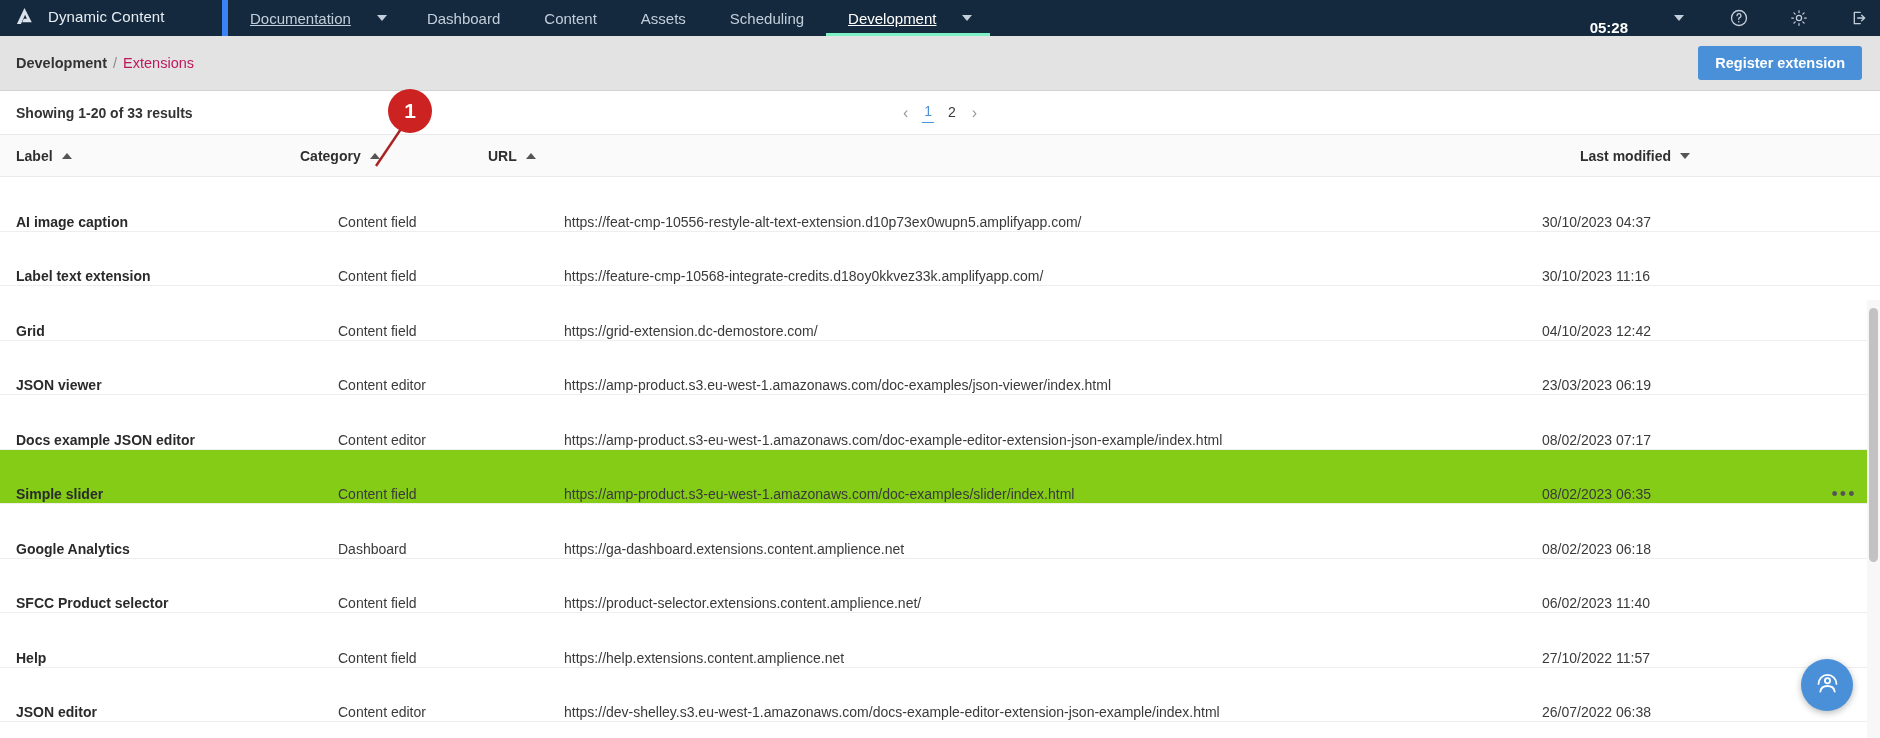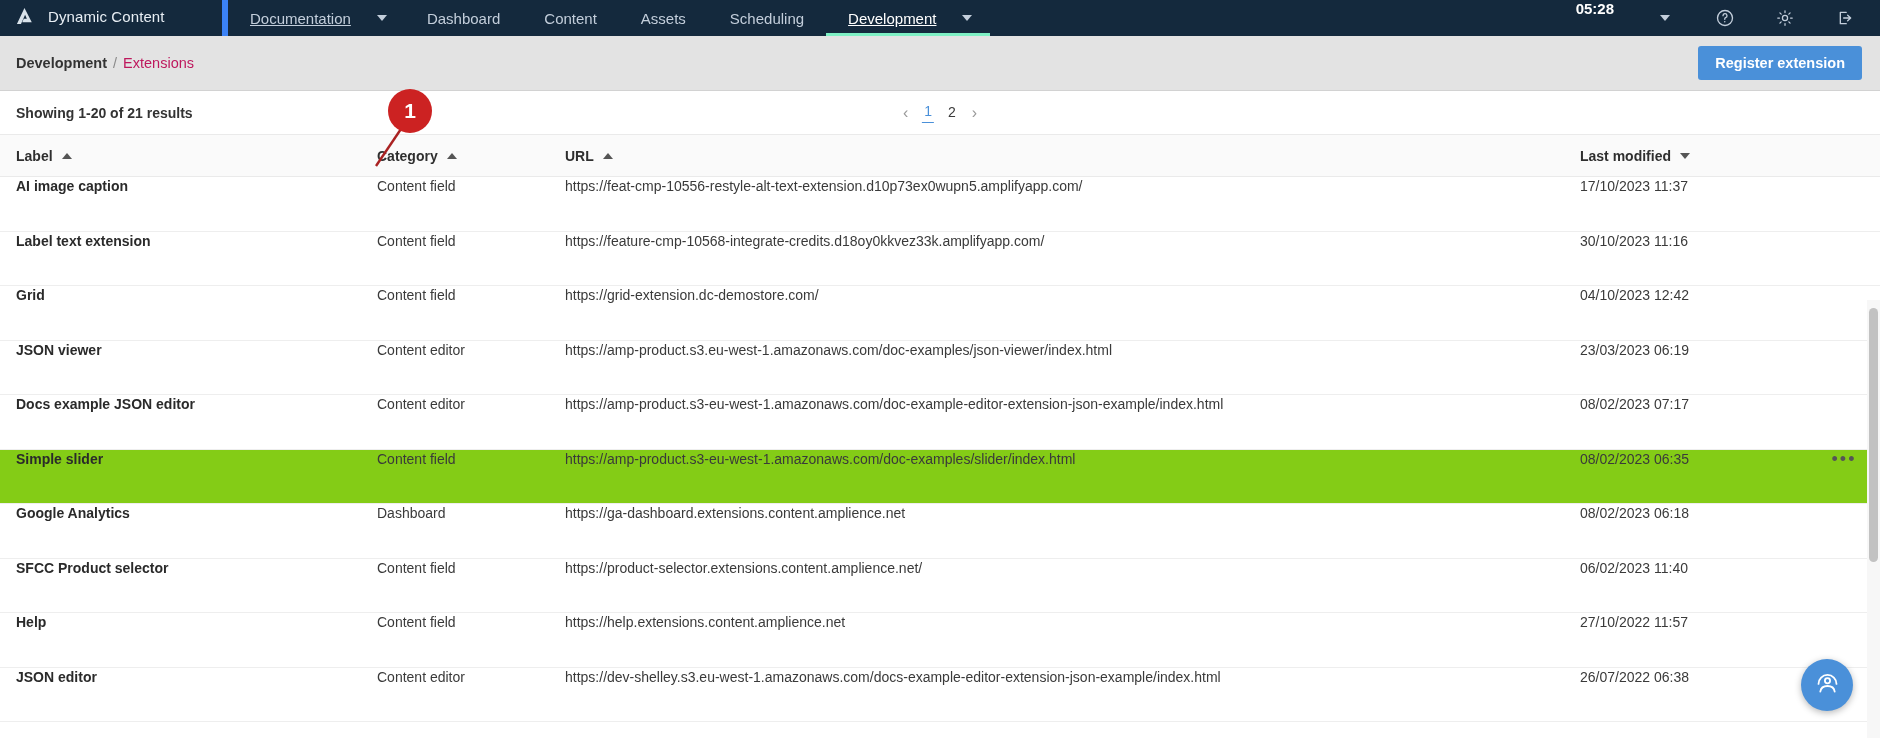--- a/index.html
+++ b/index.html
@@ -46,22 +46,21 @@
   }
   .caret {
     width: 0; height: 0;
     border-left: 5px solid transparent;
     border-right: 5px solid transparent;
     border-top: 6px solid #c3cedb;
   }
 
   .nav-right {
     margin-left: auto;
-    display: flex; align-items: flex-start; gap: 18px;
-    padding-right: 14px;
+    display: flex; align-items: flex-end; gap: 18px;
   }
   .clock { color: #ffffff; font-size: 15px; font-weight: bold; padding: 0 12px; }
   .nav-icon-btn {
     width: 42px; height: 36px;
     display: flex; align-items: center; justify-content: center;
     cursor: pointer;
   }
   .nav-icon-btn svg { display: block; }
 
   
@@ -119,26 +118,27 @@
   .table-wrap { position: relative; background: #fff; }
   .thead {
     height: 43px;
     background: #fafafa;
     border-top: 1px solid #eaeaea;
     border-bottom: 1px solid #eaeaea;
     display: flex; align-items: center;
   }
   .row {
     height: 54.5px;
-    display: flex; align-items: flex-start;
+    display: flex; align-items: flex-end;
     border-bottom: 1px solid #eeeeee;
     background: #ffffff;
+    gap: 38px;
   }
   .row.hovered { background: #84cc16; }
-  .c-label  { width: 377px; padding-left: 16px; }
+  .c-label  { width: 300px; padding-left: 16px; }
   .c-cat    { width: 188px; }
   .c-url    { flex: 1 1 auto; }
   .c-date   { width: 228px; }
   .c-menu   { width: 72px; display: flex; justify-content: center; }
 
   .th {
     font-size: 14px; color: #2f2f2f; font-weight: bold;
     display: flex; align-items: center; gap: 9px;
     cursor: pointer;
   }
@@ -268,21 +268,21 @@
 </div>
 
 <div class="crumbbar">
   <span class="crumb strong">Development</span>
   <span class="crumb-sep">/</span>
   <span class="crumb">Extensions</span>
   <button class="btn-primary">Register extension</button>
 </div>
 
 <div class="resultsbar">
-  <span class="results-text">Showing 1-20 of 21 results</span>
+  <span class="results-text">Showing 1-20 of 33 results</span>
   <div class="pager">
     <span class="pager-arrow">‹</span>
     <span class="pager-page active">1</span>
     <span class="pager-page">2</span>
     <span class="pager-arrow">›</span>
   </div>
 </div>
 
 <div class="table-wrap">
   <div class="thead">
@@ -311,21 +311,21 @@
         </span>
       </div>
     <div class="c-menu"></div>
   </div>
 
   <div id="rows-container">
       <div class="row">
         <div class="c-label"><span class="cell-label">AI image caption</span></div>
         <div class="c-cat"><span class="cell-text">Content field</span></div>
         <div class="c-url"><span class="cell-text">https://feat-cmp-10556-restyle-alt-text-extension.d10p73ex0wupn5.amplifyapp.com/</span></div>
-        <div class="c-date"><span class="cell-text">17/10/2023 11:37</span></div>
+        <div class="c-date"><span class="cell-text">30/10/2023 04:37</span></div>
         <div class="c-menu"></div>
       </div>
       <div class="row">
         <div class="c-label"><span class="cell-label">Label text extension</span></div>
         <div class="c-cat"><span class="cell-text">Content field</span></div>
         <div class="c-url"><span class="cell-text">https://feature-cmp-10568-integrate-credits.d18oy0kkvez33k.amplifyapp.com/</span></div>
         <div class="c-date"><span class="cell-text">30/10/2023 11:16</span></div>
         <div class="c-menu"></div>
       </div>
       <div class="row">

